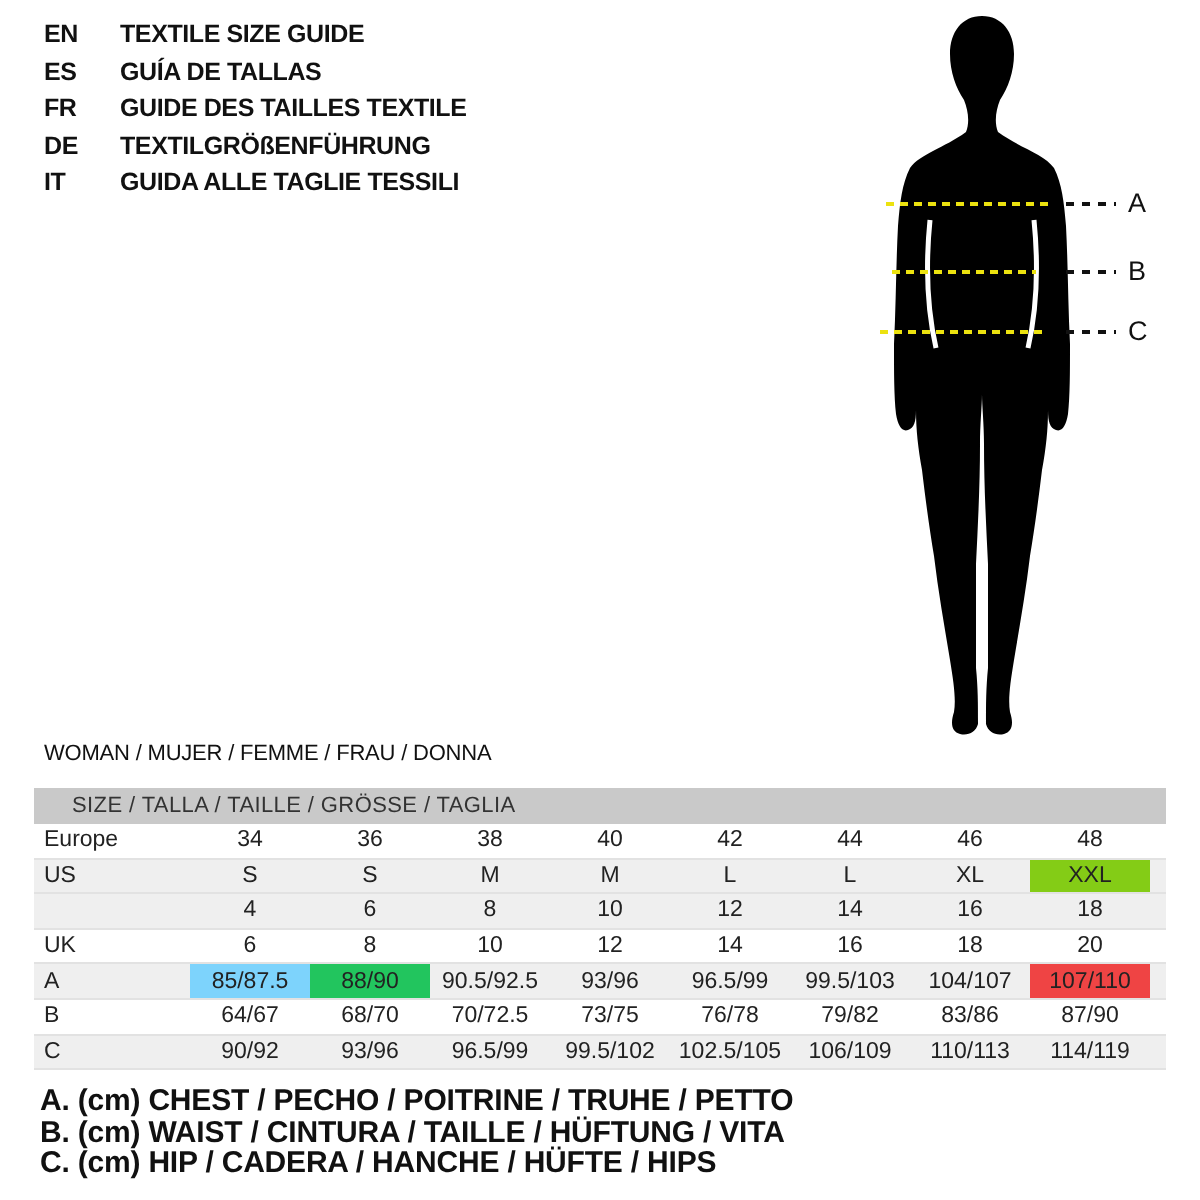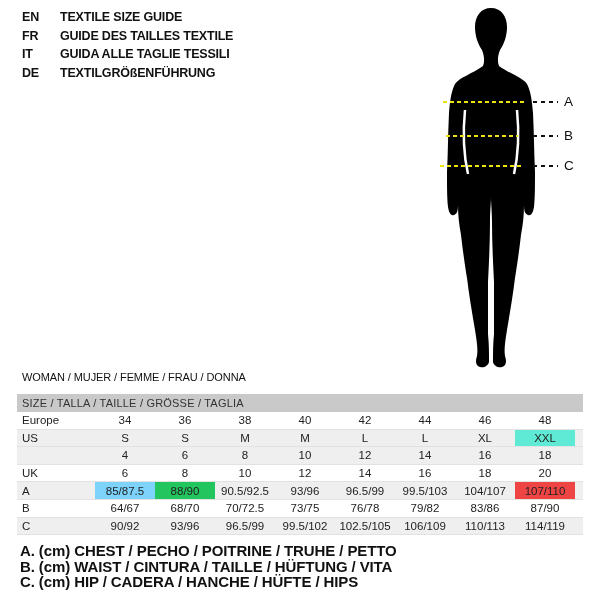--- a/index.html
+++ b/index.html
@@ -28,51 +28,55 @@
   .bC{left:533px;top:165px;width:25px;}
   .mlabel{position:absolute;left:564px;font-size:13.5px;font-weight:400;color:#111;}
   .m0{top:94px;} .m1{top:128px;} .m2{top:158px;}
 
   
   .woman-title{position:absolute;left:22px;top:371px;font-size:11px;font-weight:400;letter-spacing:-0.1px;}
 
   
   .size-table{position:absolute;left:17px;top:394px;width:566px;}
   .st-header{height:18px;line-height:18px;background:#c9c9c9;color:#333;
-             font-size:11px;padding-left:5px;box-sizing:border-box;letter-spacing:0.2px;}
+             font-size:11px;padding-left:19px;box-sizing:border-box;letter-spacing:0.2px;}
   table{border-collapse:collapse;table-layout:fixed;width:566px;}
   td{font-size:11.5px;height:16.6px;padding:0;text-align:center;color:#222;
      border-bottom:1px solid #e2e2e2;white-space:nowrap;overflow:visible;}
   td.lbl{text-align:left;padding-left:5px;}
   tr.shaded td{background:#efefef;}
   col.c-label{width:78px;} col.c-val{width:60px;} col.c-fill{width:8px;}
 
   
   .legend{position:absolute;left:20px;top:543px;}
   .legend-row{font-size:15px;font-weight:700;line-height:15.5px;letter-spacing:-0.1px;white-space:nowrap;}
 </style>
 </head>
 <body>
 
 <div class="langs">
     <div class="lang-row">
       <span class="lang-code">EN</span>
       <span class="lang-label">TEXTILE SIZE GUIDE</span>
     </div>
     <div class="lang-row">
+      <span class="lang-code">ES</span>
+      <span class="lang-label">GUÍA DE TALLAS</span>
+    </div>
+    <div class="lang-row">
       <span class="lang-code">FR</span>
       <span class="lang-label">GUIDE DES TAILLES TEXTILE</span>
     </div>
     <div class="lang-row">
+      <span class="lang-code">DE</span>
+      <span class="lang-label">TEXTILGRÖßENFÜHRUNG</span>
+    </div>
+    <div class="lang-row">
       <span class="lang-code">IT</span>
       <span class="lang-label">GUIDA ALLE TAGLIE TESSILI</span>
-    </div>
-    <div class="lang-row">
-      <span class="lang-code">DE</span>
-      <span class="lang-label">TEXTILGRÖßENFÜHRUNG</span>
     </div>
   </div>
 
 <div class="figure">
   <svg width="160" height="380" viewBox="0 0 160 380">
     <path id="body-path" fill="#000000" d="M71,8
          C61,8 55,16 55,27 C55,36 58,44 62,50 C64,55 65,61 63,66
          C52,74 40,77 35,84 C31,92 30,101 29,113 C28,132 28,152 27,172
          C27,186 27,198 28,207 C29,213 31,216 34,215 C37,214 38,211 38,205
          C38,215 39,224 41,235 C43,252 45,266 47,278 C49,295 52,312 55,330
@@ -134,21 +138,21 @@
         </tr>
         <tr class="shaded">
           <td class="lbl" style="background: rgb(239, 239, 239);">US</td>
           <td style="background: rgb(239, 239, 239);">S</td>
           <td style="background: rgb(239, 239, 239);">S</td>
           <td style="background: rgb(239, 239, 239);">M</td>
           <td style="background: rgb(239, 239, 239);">M</td>
           <td style="background: rgb(239, 239, 239);">L</td>
           <td style="background: rgb(239, 239, 239);">L</td>
           <td style="background: rgb(239, 239, 239);">XL</td>
-          <td style="background: #5eead4;">XXL</td>
+          <td style="background: #84cc16;">XXL</td>
           <td style="background: rgb(239, 239, 239);"></td>
         </tr>
         <tr class="shaded">
           <td class="lbl" style="background: rgb(239, 239, 239);"></td>
           <td style="background: rgb(239, 239, 239);">4</td>
           <td style="background: rgb(239, 239, 239);">6</td>
           <td style="background: rgb(239, 239, 239);">8</td>
           <td style="background: rgb(239, 239, 239);">10</td>
           <td style="background: rgb(239, 239, 239);">12</td>
           <td style="background: rgb(239, 239, 239);">14</td>

